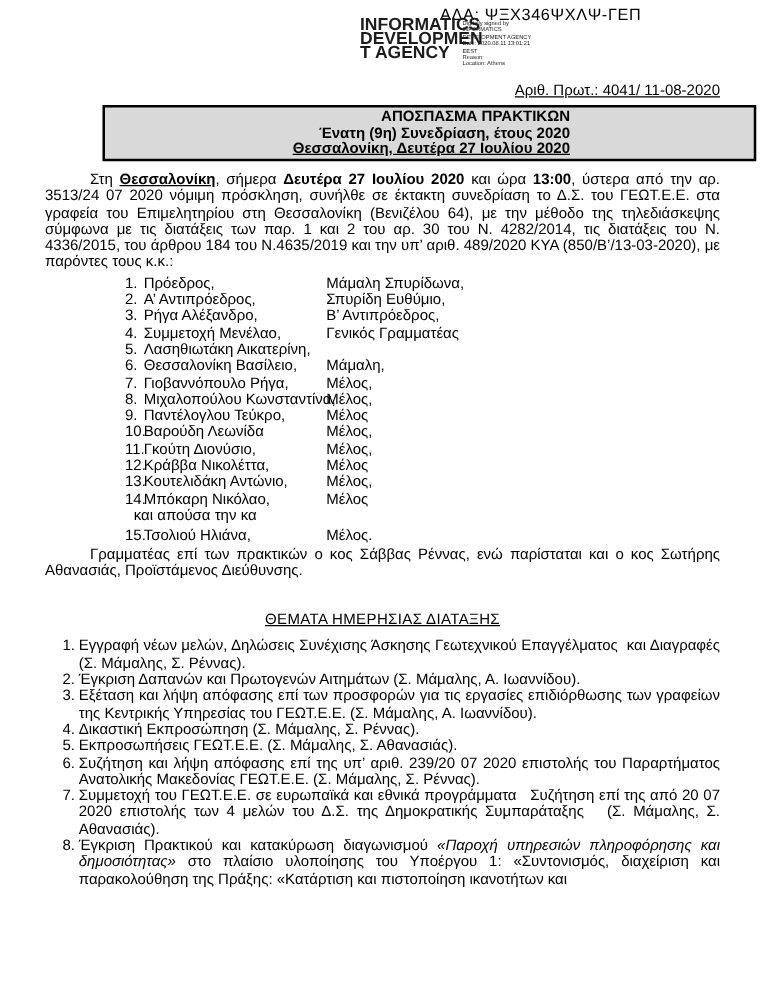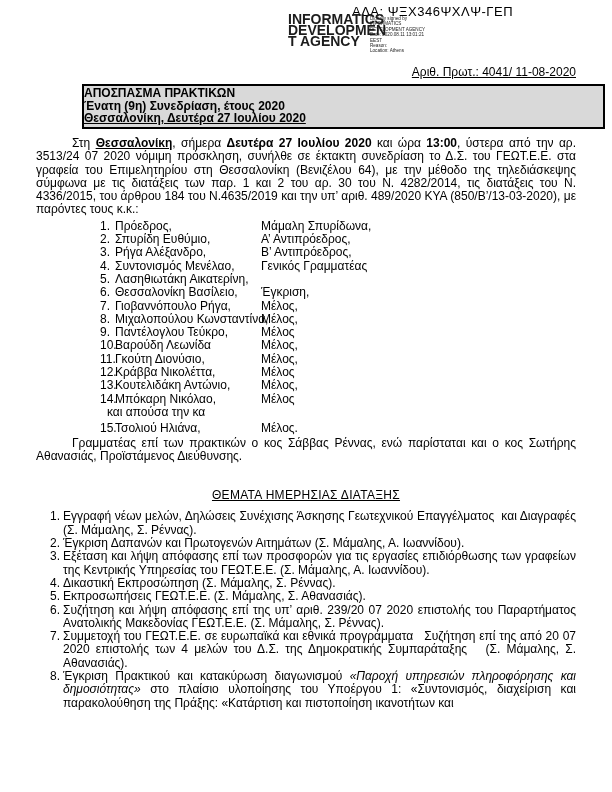--- a/index.html
+++ b/index.html
@@ -33,21 +33,21 @@
   .protocol {
     position: absolute; top: 66px; right: 36px;
     font-weight: normal; text-decoration: underline; white-space: nowrap;
   }
   
   .title-box {
     position: absolute; top: 84px; left: 82px; width: 519px;
     background: #d9d9d9; border: 2px solid #000;
     padding: 1px 0 2px 0;
   }
-  .title-box-inner { width: 372px; text-align: left; }
+  .title-box-inner { width: 372px; text-align: right; }
   .title-line { font-weight: bold; line-height: 12.6px; }
   .title-line.u { text-decoration: underline; }
   
   .content { position: absolute; top: 137px; left: 36px; width: 540px; }
   .para { text-align: justify; text-indent: 36px; }
   .b { font-weight: bold; }
   .bu { font-weight: bold; text-decoration: underline; }
   .i { font-style: italic; }
   
   .members { margin-top: 3px; }
@@ -103,41 +103,41 @@
     <p class="para" style="margin:0;"><span>Στη </span><span class="bu">Θεσσαλονίκη</span><span>, σήμερα </span><span class="b">Δευτέρα 27 Ιουλίου 2020</span><span> και ώρα </span><span class="b">13:00</span><span>, ύστερα από την αρ. 3513/24 07 2020 νόμιμη πρόσκληση, συνήλθε σε έκτακτη συνεδρίαση το Δ.Σ. του ΓΕΩΤ.Ε.Ε. στα γραφεία του Επιμελητηρίου στη Θεσσαλονίκη (Βενιζέλου 64), με την μέθοδο της τηλεδιάσκεψης σύμφωνα με τις διατάξεις των παρ. 1 και 2 του αρ. 30 του Ν. 4282/2014, τις διατάξεις του Ν. 4336/2015, του άρθρου 184 του Ν.4635/2019 και την υπ’ αριθ. 489/2020 ΚΥΑ (850/Β’/13-03-2020), με παρόντες τους κ.κ.:</span></p>
 
     <div class="members">
       <div class="member-row">
           <span>1.</span>
           <span>Πρόεδρος,</span>
           <span>Μάμαλη Σπυρίδωνα,</span>
         </div>
       <div class="member-row">
           <span>2.</span>
+          <span>Α’ Αντιπρόεδρος,</span>
           <span>Σπυρίδη Ευθύμιο,</span>
-          <span>Α’ Αντιπρόεδρος,</span>
         </div>
       <div class="member-row">
           <span>3.</span>
           <span>Ρήγα Αλέξανδρο,</span>
           <span>Β’ Αντιπρόεδρος,</span>
         </div>
       <div class="member-row">
           <span>4.</span>
-          <span>Συντονισμός Μενέλαο,</span>
+          <span>Συμμετοχή Μενέλαο,</span>
           <span>Γενικός Γραμματέας</span>
         </div>
       <div class="member-row">
           <span>5.</span>
           <span>Λασηθιωτάκη Αικατερίνη,</span>
         </div>
       <div class="member-row">
           <span>6.</span>
           <span>Θεσσαλονίκη Βασίλειο,</span>
-          <span>Έγκριση,</span>
+          <span>Μάμαλη,</span>
         </div>
       <div class="member-row">
           <span>7.</span>
           <span>Γιοβαννόπουλο Ρήγα,</span>
           <span>Μέλος,</span>
         </div>
       <div class="member-row">
           <span>8.</span>
           <span>Μιχαλοπούλου Κωνσταντίνα,</span>
           <span>Μέλος,</span>

